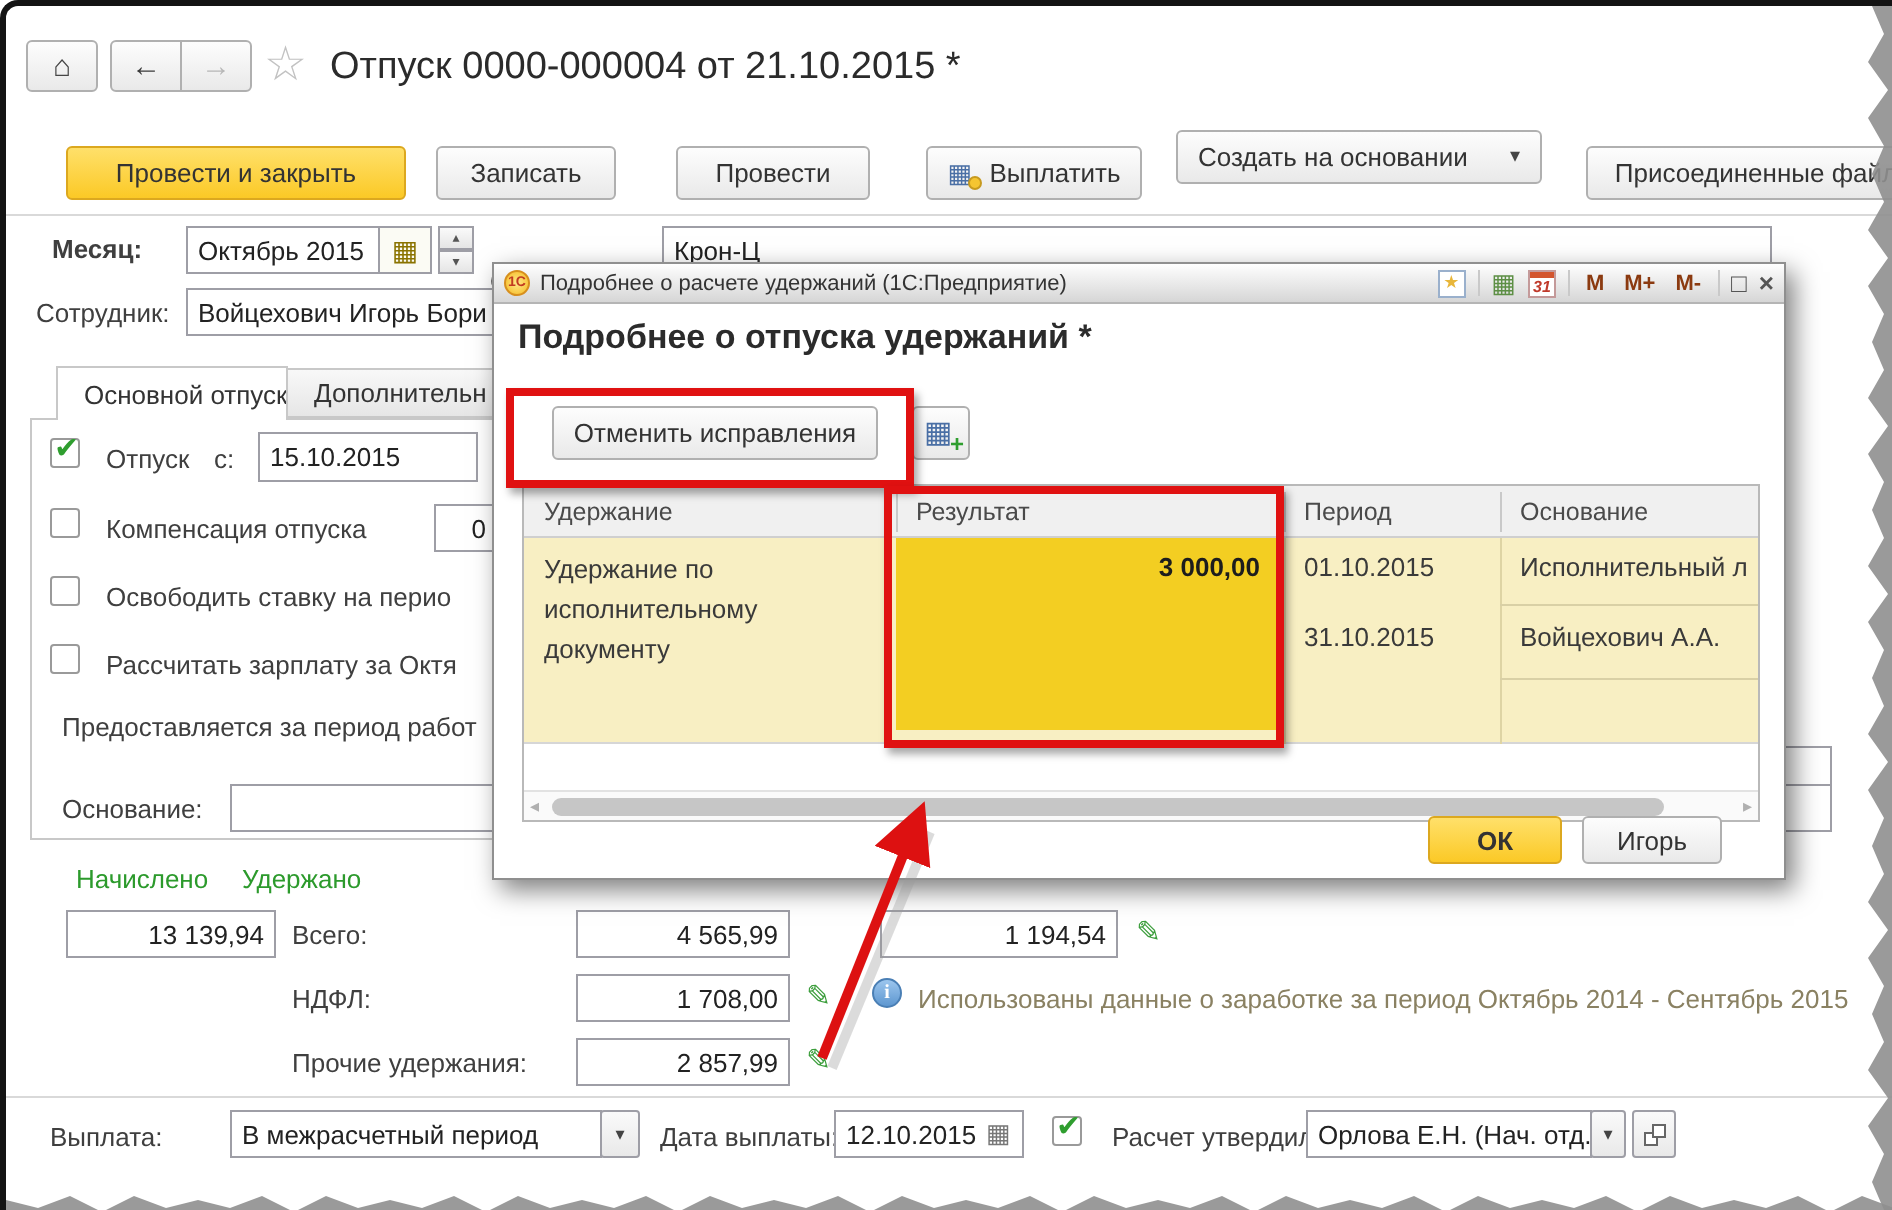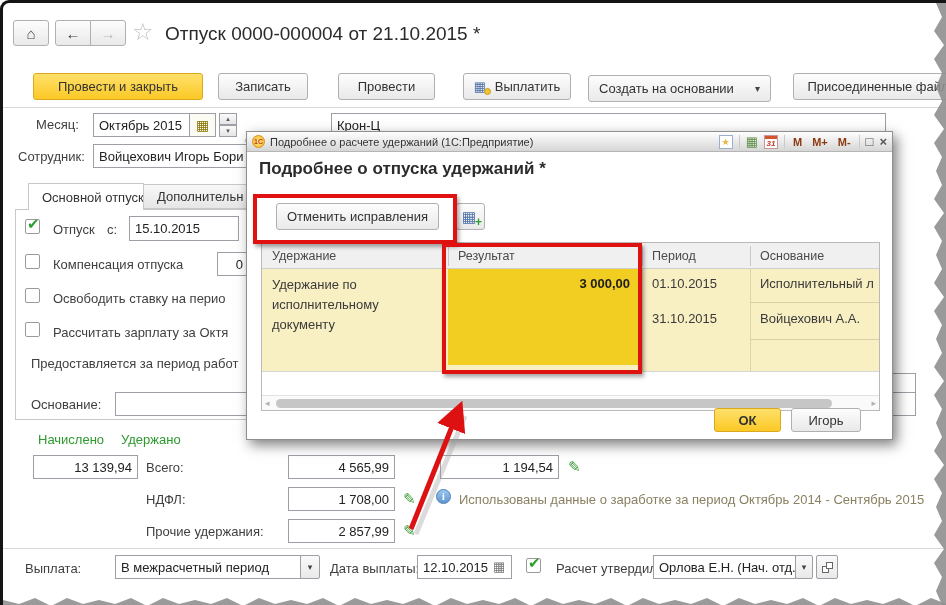--- a/index.html
+++ b/index.html
@@ -61,28 +61,28 @@
   <span class="abs" style="left:129px;top:15px;font-size:24px;color:#c2c2c2;">☆</span>
   <div class="abs" style="left:162px;top:20px;font-size:19px;color:#2b2b2b;white-space:nowrap;">Отпуск 0000-000004 от 21.10.2015 *</div>
 
   <div class="btn btn-y" style="left:30px;top:70px;width:170px;height:27px;">Провести и закрыть</div>
   <div class="btn" style="left:215px;top:70px;width:90px;height:27px;">Записать</div>
   <div class="btn" style="left:335px;top:70px;width:97px;height:27px;">Провести</div>
   <div class="btn" style="left:460px;top:70px;width:108px;height:27px;">
     <span class="payicon"><span class="grid">▦</span><span class="coin"></span></span>
     <span>Выплатить</span>
   </div>
-  <div class="btn" style="left:585px;top:72px;width:183px;height:27px;justify-content:center;padding:0 10px;">
+  <div class="btn" style="left:585px;top:62px;width:183px;height:27px;justify-content:center;padding:0 10px;">
     <span>Создать на основании</span>
     <span style="margin-left:auto;font-size:10px;color:#444;">▾</span>
   </div>
   <div class="btn" style="left:790px;top:70px;width:170px;height:27px;">Присоединенные файл</div>
   <div class="hr" style="left:0;top:104px;width:946px;"></div>
 
-  <div class="lbl" style="left:33px;top:114px;">Месяц:</div>
+  <div class="lbl" style="left:23px;top:114px;font-weight:bold;">Месяц:</div>
   <div class="inp" style="left:90px;top:110px;width:97px;height:24px;">Октябрь 2015</div>
   <div class="abs" style="left:186px;top:110px;width:27px;height:24px;border:1px solid #9e9ea6;background:#fbfbf4;display:flex;align-items:center;justify-content:center;">
     <span style="font-size:14px;color:#8a7300;">▦</span>
   </div>
   <div class="abs" style="left:216px;top:110px;width:18px;height:12px;border:1px solid #9e9ea6;background:linear-gradient(#fafafa,#e5e5e5);display:flex;align-items:center;justify-content:center;">
     <span style="font-size:7px;color:#555;">▴</span>
   </div>
   <div class="abs" style="left:216px;top:122px;width:18px;height:12px;border:1px solid #9e9ea6;background:linear-gradient(#fafafa,#e5e5e5);display:flex;align-items:center;justify-content:center;">
     <span style="font-size:7px;color:#555;">▾</span>
   </div>

